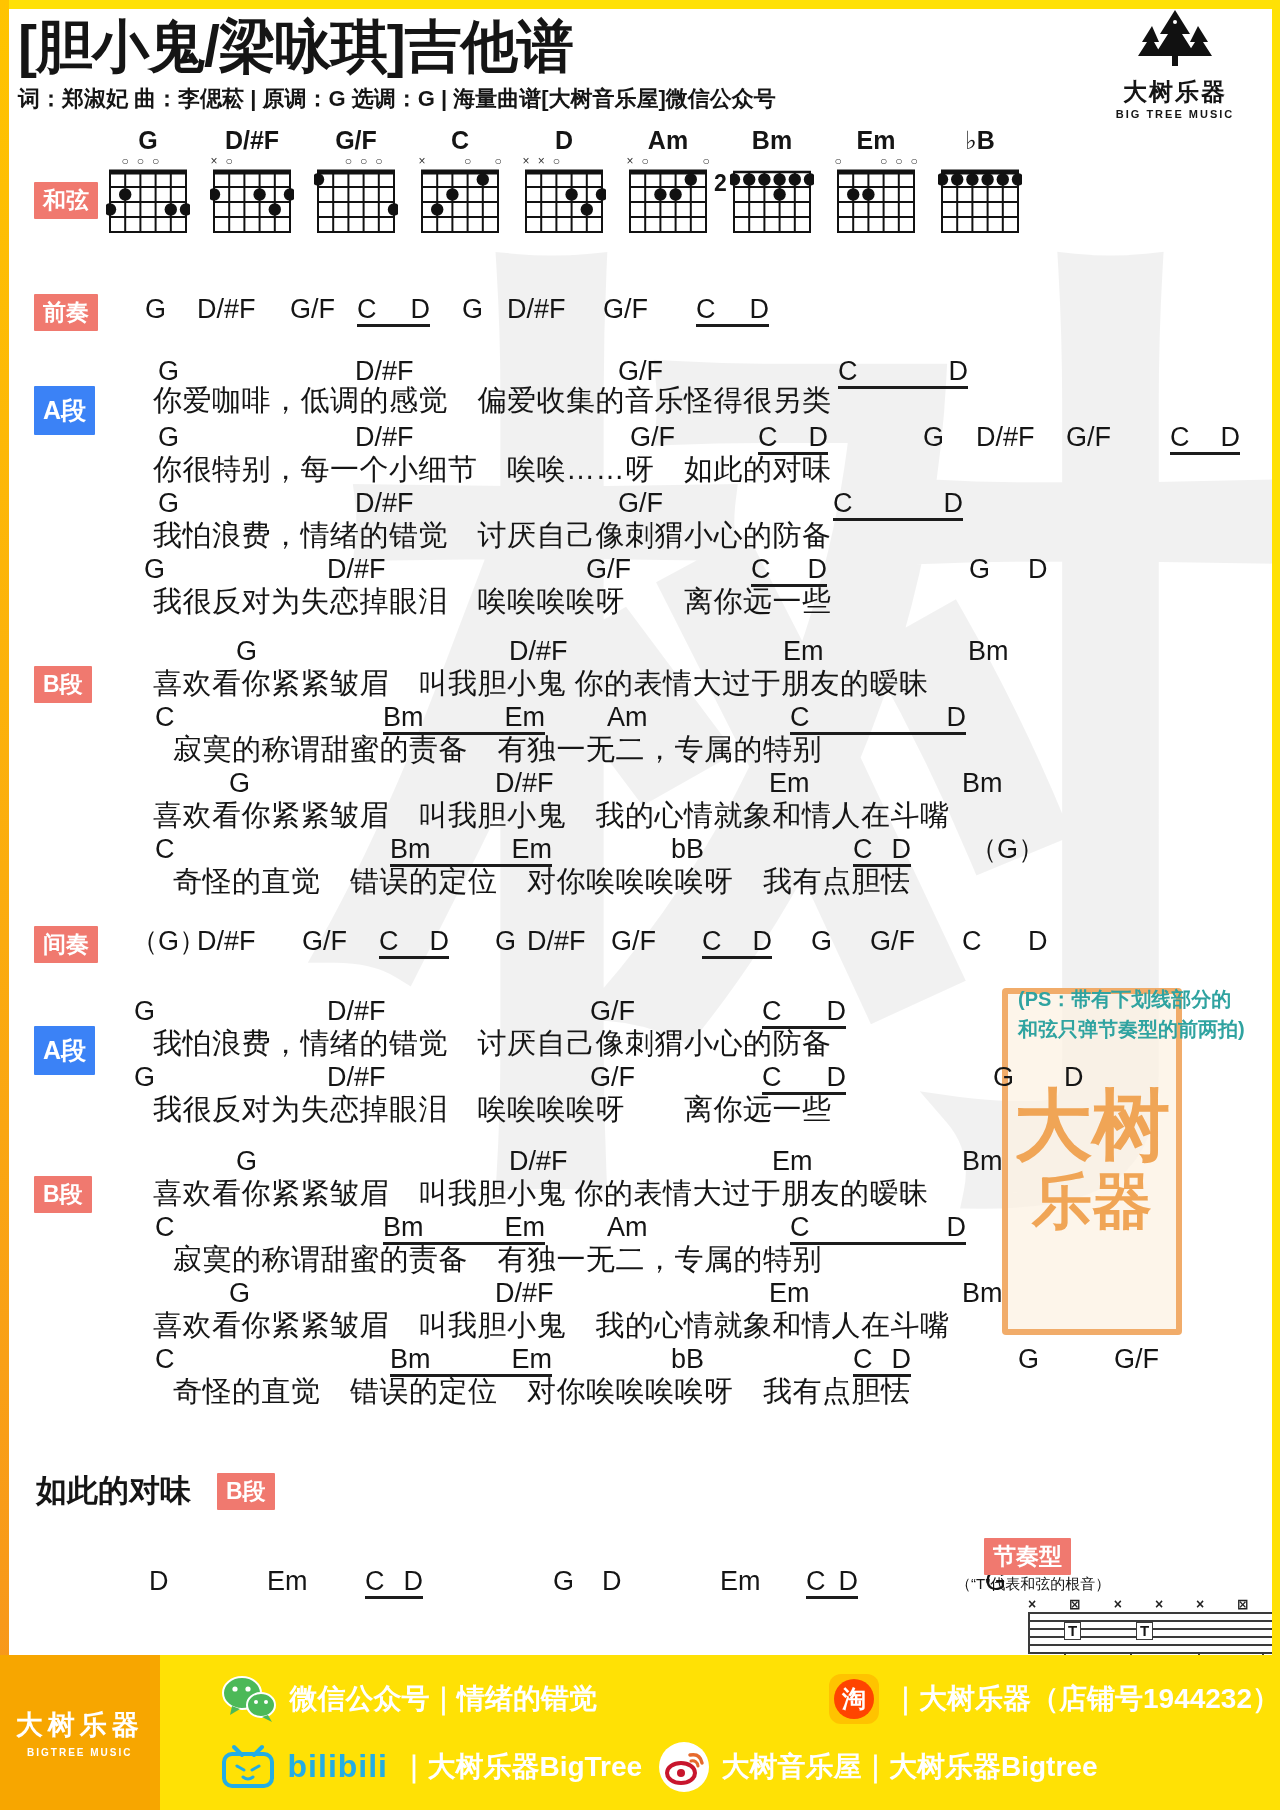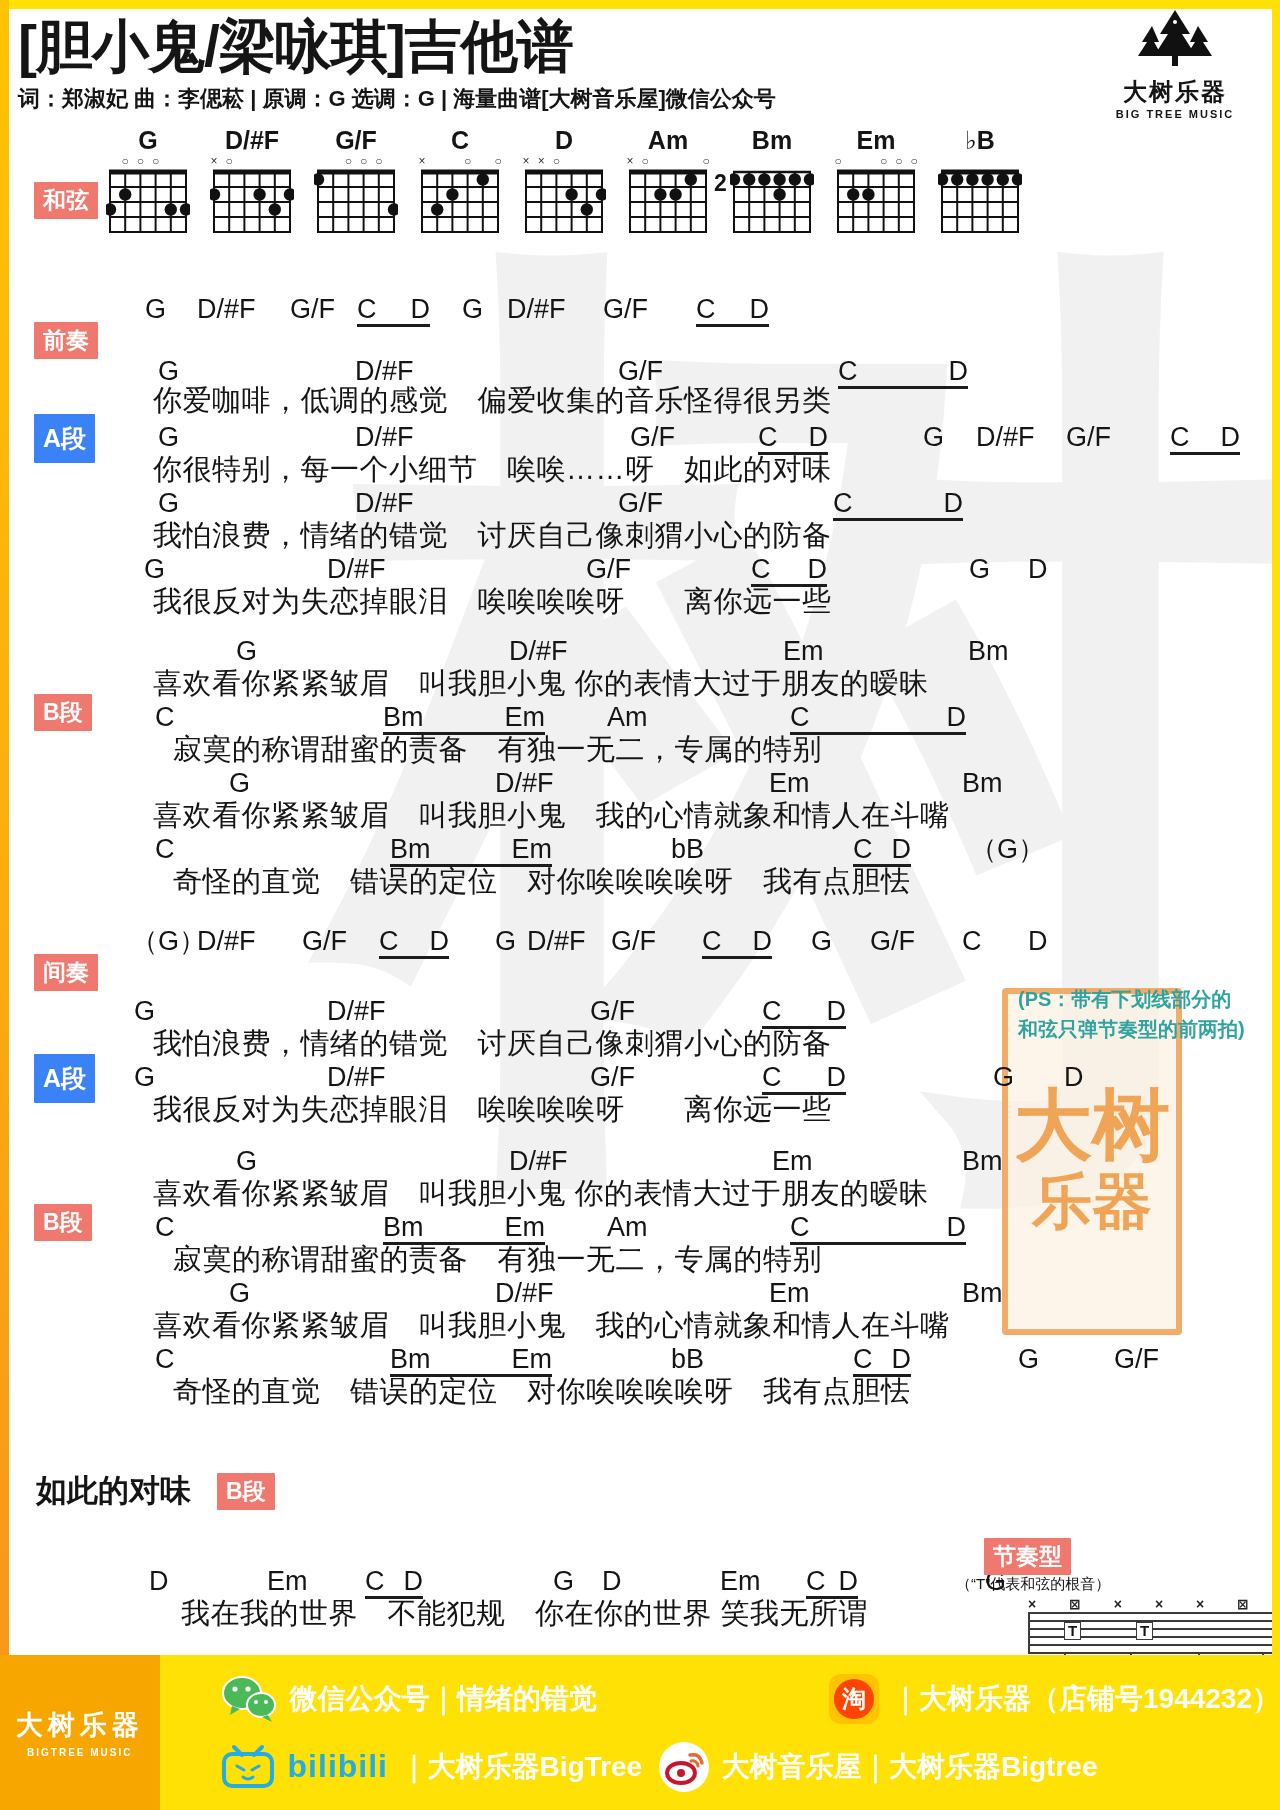--- a/index.html
+++ b/index.html
@@ -29,21 +29,21 @@
   
   .chord-panel{position:relative;margin-top:12px;height:146px;}
   .chord-panel .badge{position:absolute;left:16px;top:56px;}
   .diagrams{display:flex;gap:20px;padding-left:88px;}
   .chord{width:84px;position:relative;}
   .chord-name{text-align:center;font-size:25px;font-weight:600;height:28px;}
   .basefret{position:absolute;left:-16px;top:44px;font-size:23px;font-weight:600;}
   
   #sections{position:relative;}
   .section{position:relative;}
-  .sec-badge{position:absolute;left:16px;top:30px;z-index:2;margin-top:28px;}
+  .sec-badge{position:absolute;left:16px;top:30px;z-index:2;}
   .section.inline-badge .sec-badge{top:0;}
   .line{position:relative;height:66px;}
   .line.chords-only{height:42px;}
   .tok{position:absolute;top:0;font-size:27px;font-weight:500;white-space:pre;line-height:30px;}
   .tok.u{border-bottom:3px solid #1c1c1c;padding-bottom:0;}
   .tok.spread{display:flex;justify-content:space-between;}
   .lyric{position:absolute;top:29px;font-size:29px;line-height:36px;white-space:nowrap;letter-spacing:.5px;}
   #sec-intro{margin-top:22px;}
   #sec-a1{margin-top:20px;}
   #sec-b1{margin-top:16px;}
@@ -452,21 +452,20 @@
       <div class="section" id="sec-coda">
         <div class="line">
           <span class="tok" style="left: 131px;">D</span>
           <span class="tok" style="left: 249px;">Em</span>
           <span class="tok u spread" style="left: 347px; width: 58px;"><span>C</span><span>D</span></span>
           <span class="tok" style="left: 535px;">G</span>
           <span class="tok" style="left: 584px;">D</span>
           <span class="tok" style="left: 702px;">Em</span>
           <span class="tok u spread" style="left: 788px; width: 52px;"><span>C</span><span>D</span></span>
           <span class="tok" style="left: 967px;">G</span>
-          <div class="lyric" style="left: 163px;">我在我的世界　不能犯规　你在你的世界 笑我无所谓</div>
         </div>
       </div>
     </div>
 </div>
 
 <div class="rhythm">
   <span class="badge">节奏型</span>
   <div class="rhythm-caption">（“T”代表和弦的根音）</div>
   <div class="marks">
       <span>×</span>

